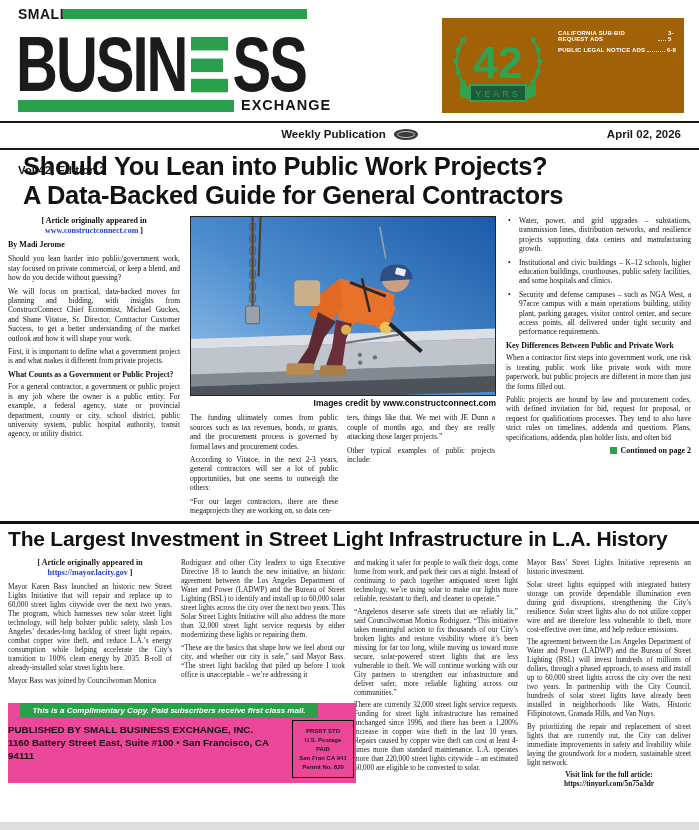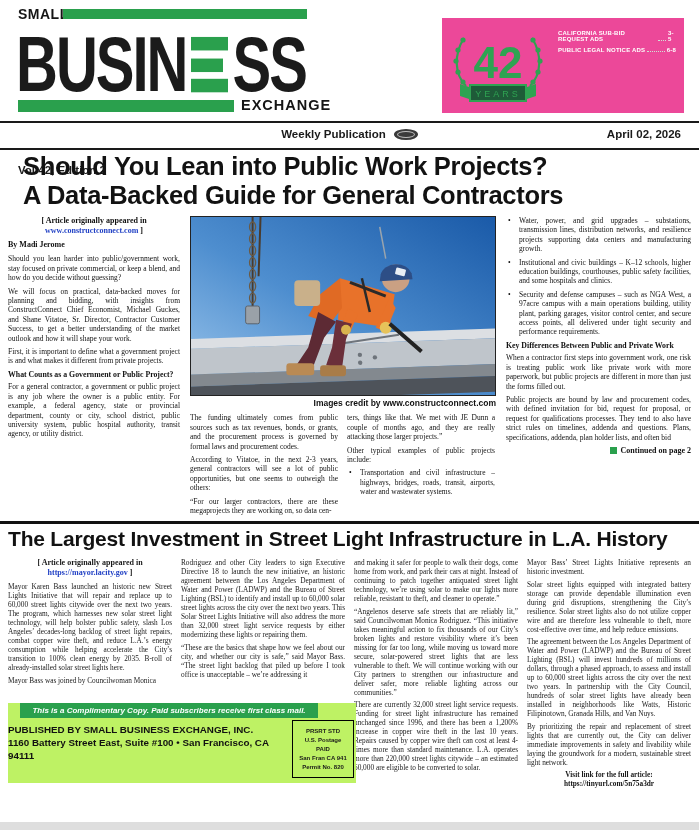--- a/index.html
+++ b/index.html
@@ -68,21 +68,21 @@
   
   .rule-c { position:absolute; left:0; top:521px; width:699px; height:2.5px; background:#111; }
   .h2 { position:absolute; left:8px; top:527px; width:688px;
         font-family:"Liberation Sans",sans-serif; font-weight:bold; font-size:21px; letter-spacing:-.2px; color:#121212; }
   .a2-cols { position:absolute; left:8px; top:558px; width:683px; display:flex; gap:9px; }
   .a2-cols .col2x { width:164px; text-align:justify; font-size:7.3px; line-height:9px; }
   .a2-cols .col2x p { margin-bottom:3.5px; }
   .cta { font-weight:bold; text-align:center; }
 
   
-  .footer { position:absolute; left:8px; top:703px; width:348px; height:80px; background:#bef264; }
+  .footer { position:absolute; left:8px; top:703px; width:348px; height:80px; background:#ec4899; }
   .comp-banner { margin-left:12px; width:298px; padding:3px 2px; text-align:center; color:#fff;
                  font-family:"Liberation Sans",sans-serif; font-weight:bold; font-style:italic; font-size:8px; }
   .publisher { margin-top:5px; font-family:"Liberation Sans",sans-serif; font-weight:bold; font-size:9.8px; line-height:13px; color:#111; width:280px; }
   .permit-box { position:absolute; right:2px; top:17px; width:62px; height:58px; border:1.5px solid #000;
                 display:flex; flex-direction:column; align-items:center; justify-content:center;
                 font-family:"Liberation Sans",sans-serif; font-weight:bold; font-size:6px; line-height:9px; text-align:center; }
   .bottom-strip { position:absolute; left:0; bottom:0; width:699px; height:8px; background:#dedede; }
 
   a { color:inherit; }
 </style>
@@ -99,21 +99,21 @@
       <span class="e-block">
         <span class="ebar" style="background:#2aa04d;"></span>
         <span class="ebar mid" style="background:#2aa04d;"></span>
         <span class="ebar" style="background:#2aa04d;"></span>
       </span>
       <span>SS</span>
     </div>
     <div class="bar-bottom" style="background:#2aa04d;"></div>
     <div class="mast-exchange">EXCHANGE</div>
 
-    <div class="green-box" style="background:#ec4899;">
+    <div class="green-box" style="background:#a16207;">
       <svg class="badge" viewBox="0 0 104 84">
         <g stroke="#2fa352" fill="none" stroke-width="2.2">
           <path d="M18 14 C8 30 8 50 20 62"></path>
           <path d="M86 14 C96 30 96 50 84 62"></path>
         </g>
         <g fill="#2fa352">
           <circle cx="17" cy="16" r="2.6"></circle>
             <circle cx="12" cy="26" r="2.6"></circle>
             <circle cx="10" cy="37" r="2.6"></circle>
             <circle cx="12" cy="48" r="2.6"></circle>
@@ -241,26 +241,20 @@
               <p>The funding ultimately comes from public sources such as tax revenues, bonds, or grants, and the procurement process is governed by formal laws and procurement codes.</p>
               <p>According to Vitatoe, in the next 2-3 years, general contractors will see a lot of public opportunities, but one seems to outweigh the others:</p>
               <p>“For our larger contractors, there are these megaprojects they are working on, so data cen-</p>
             </div>
         </div>
         <div class="subcol">
           <div>
               <p>ters, things like that. We met with JE Dunn a couple of months ago, and they are really attacking those larger projects.”</p>
               <p>Other typical examples of public projects include:</p>
             </div>
-          <div>
-              <div class="bullet">
-                <span class="b-mark"></span>
-                <span class="b-text" data-item-text="">Transportation and civil infrastructure – highways, bridges, roads, transit, airports, water and wastewater systems.</span>
-              </div>
-            </div>
         </div>
       </div>
     </div>
 
     <div class="col c3">
       <div>
           <div class="bullet">
             <span class="b-mark"></span>
             <span class="b-text" data-item-text="">Water, power, and grid upgrades – substations, transmission lines, distribution networks, and resilience projects supporting data centers and manufacturing growth.</span>
           </div>

